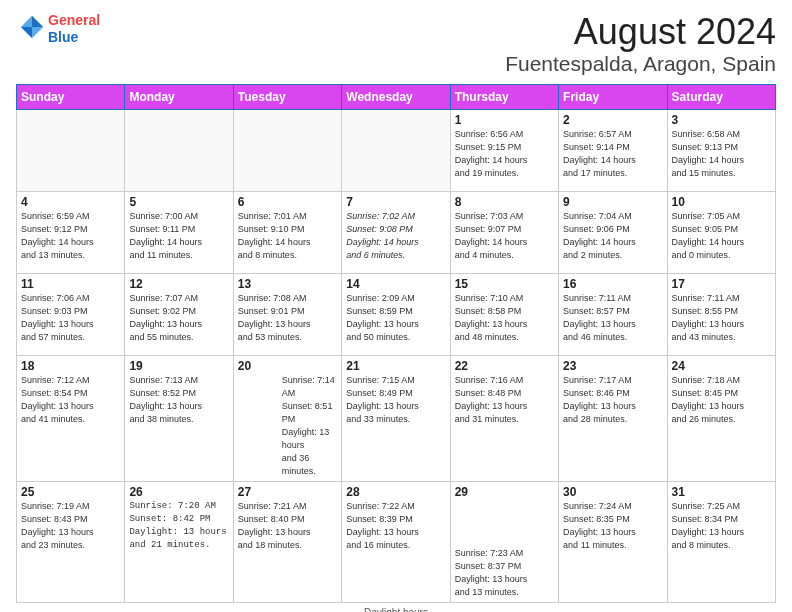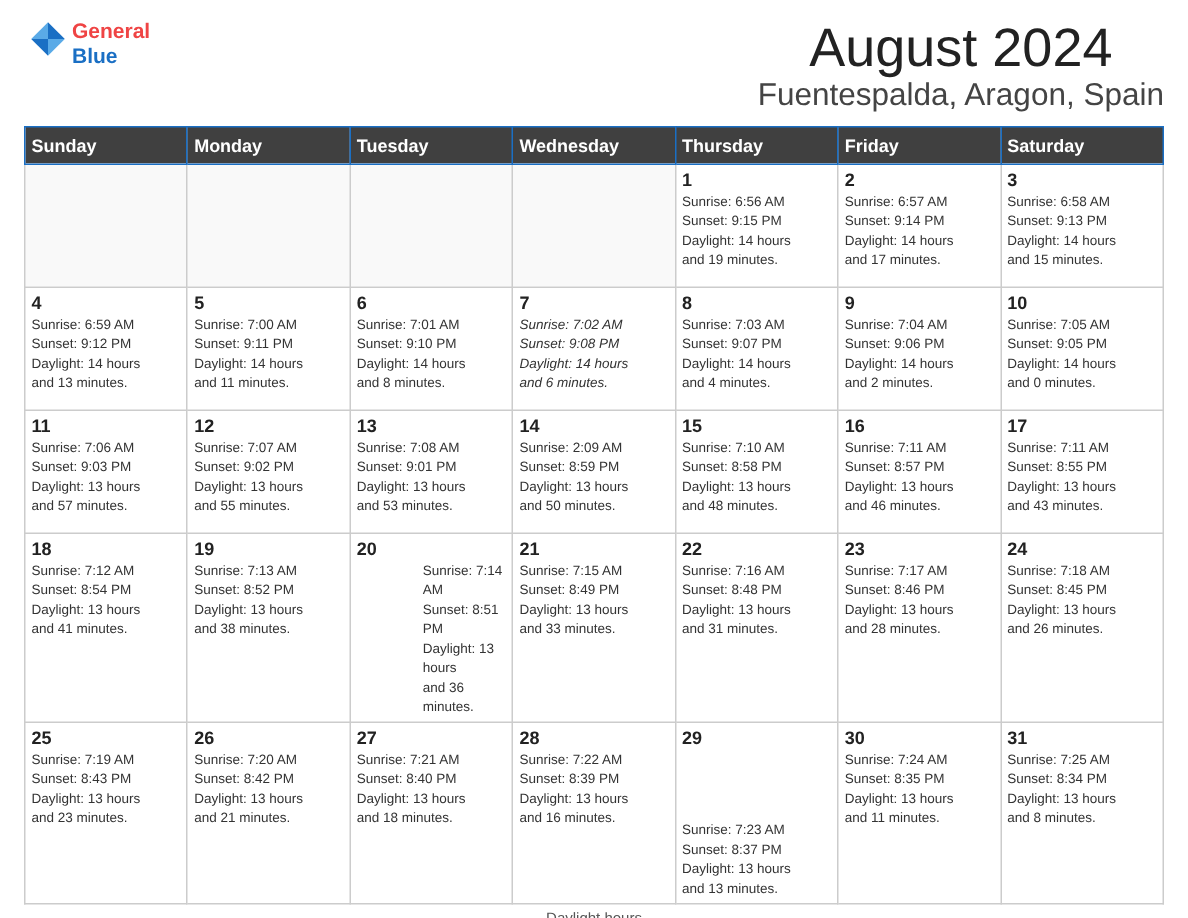--- a/index.html
+++ b/index.html
@@ -36,41 +36,41 @@
     }
     .logo-text span {
       color: #ef4444;
     }
     .logo-icon {
       width: 28px;
       height: 28px;
       margin-left: 2px;
     }
     .title-area {
-      text-align: center;
+      text-align: right;
     }
     .main-title {
       font-size: 36px;
       font-weight: normal;
       color: #222;
       line-height: 1.1;
     }
     .subtitle {
       font-size: 21px;
       color: #444;
     }
     .calendar {
       flex: 1;
       border: 1px solid #ccc;
       border-collapse: collapse;
       width: 100%;
       table-layout: fixed;
     }
     .calendar th {
-      background-color: #404040;
+      background-color: #d946ef;
       color: #fff;
       font-size: 12px;
       font-weight: bold;
       padding: 5px 4px;
       text-align: left;
       border: 1px solid #1a6fc4;
     }
     .calendar td {
       border: 1px solid #ccc;
       vertical-align: top;
@@ -325,21 +325,21 @@
         <tr>
           <td>
             <span class="day-num">25</span>
             <div class="day-info" style="white-space: pre-line;">Sunrise: 7:19 AM
 Sunset: 8:43 PM
 Daylight: 13 hours
 and 23 minutes.</div>
           </td>
           <td>
             <span class="day-num">26</span>
-            <div class="day-info" style="white-space: pre-line;">Sunrise: 7:20 AM
+            <div class="day-info" style="white-space: pre-line; font-family: Liberation Mono, monospace;">Sunrise: 7:20 AM
 Sunset: 8:42 PM
 Daylight: 13 hours
 and 21 minutes.</div>
           </td>
           <td>
             <span class="day-num">27</span>
             <div class="day-info" style="white-space: pre-line;">Sunrise: 7:21 AM
 Sunset: 8:40 PM
 Daylight: 13 hours
 and 18 minutes.</div>

